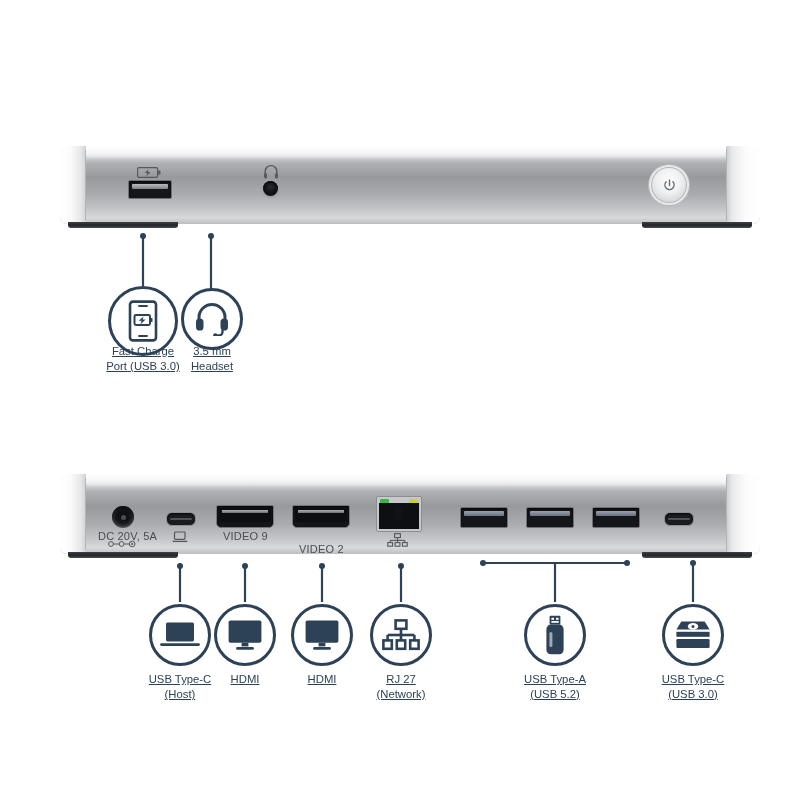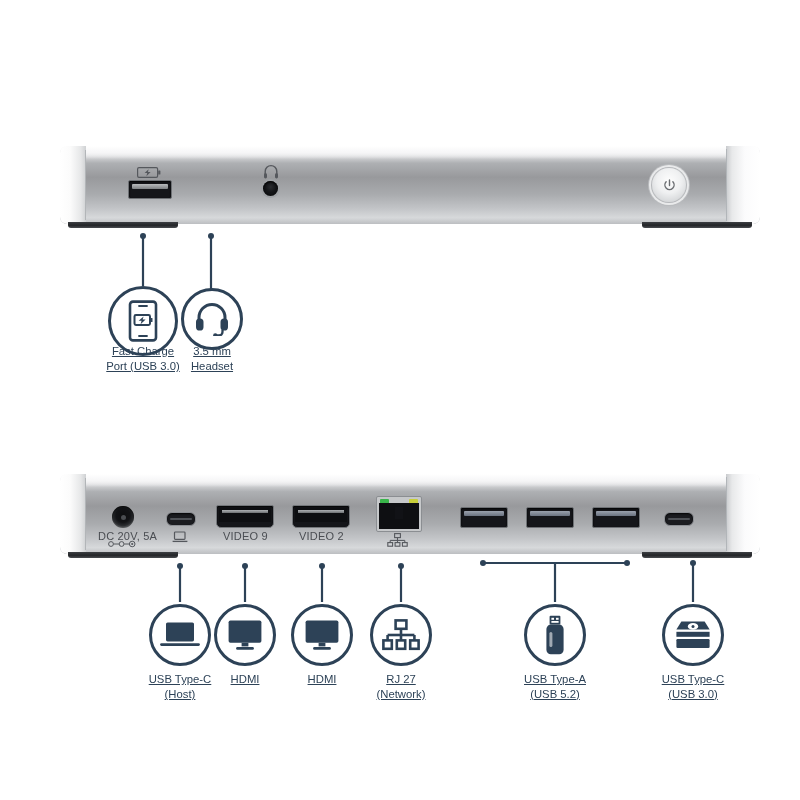--- a/index.html
+++ b/index.html
@@ -349,21 +349,21 @@
     <div class="hdmi" style="left:156px; top:31px; width:56px; height:21px; border-radius:2px 2px 5px 5px;">
       <div class="hdmi-inner"></div>
       <div class="hdmi-pins"></div>
     </div>
     <div class="silk big" style="left:163px; top:56px;">VIDEO 9</div>
 
     <div class="hdmi" style="left:232px; top:31px; width:56px; height:21px; border-radius:2px 2px 5px 5px;">
       <div class="hdmi-inner"></div>
       <div class="hdmi-pins"></div>
     </div>
-    <div class="silk big" style="left:239px; top:56px;">VIDEO 2</div>
+    <div class="silk big" style="left:239px; top:69px;">VIDEO 2</div>
 
     <div class="rj45" style="left:316px; top:22px; width:44px; height:34px;">
       <div class="led green"></div>
       <div class="led amber"></div>
       <div class="rj-dark"></div>
       <div class="rj-clip"></div>
     </div>
     <div style="position:absolute; left:327px; top:59px;">
       <svg width="21" height="14" viewBox="0 0 21 14">
         <rect x="7.6" y="0.6" width="5.8" height="4" fill="none" stroke="#55585d" stroke-width="1.1"></rect>

